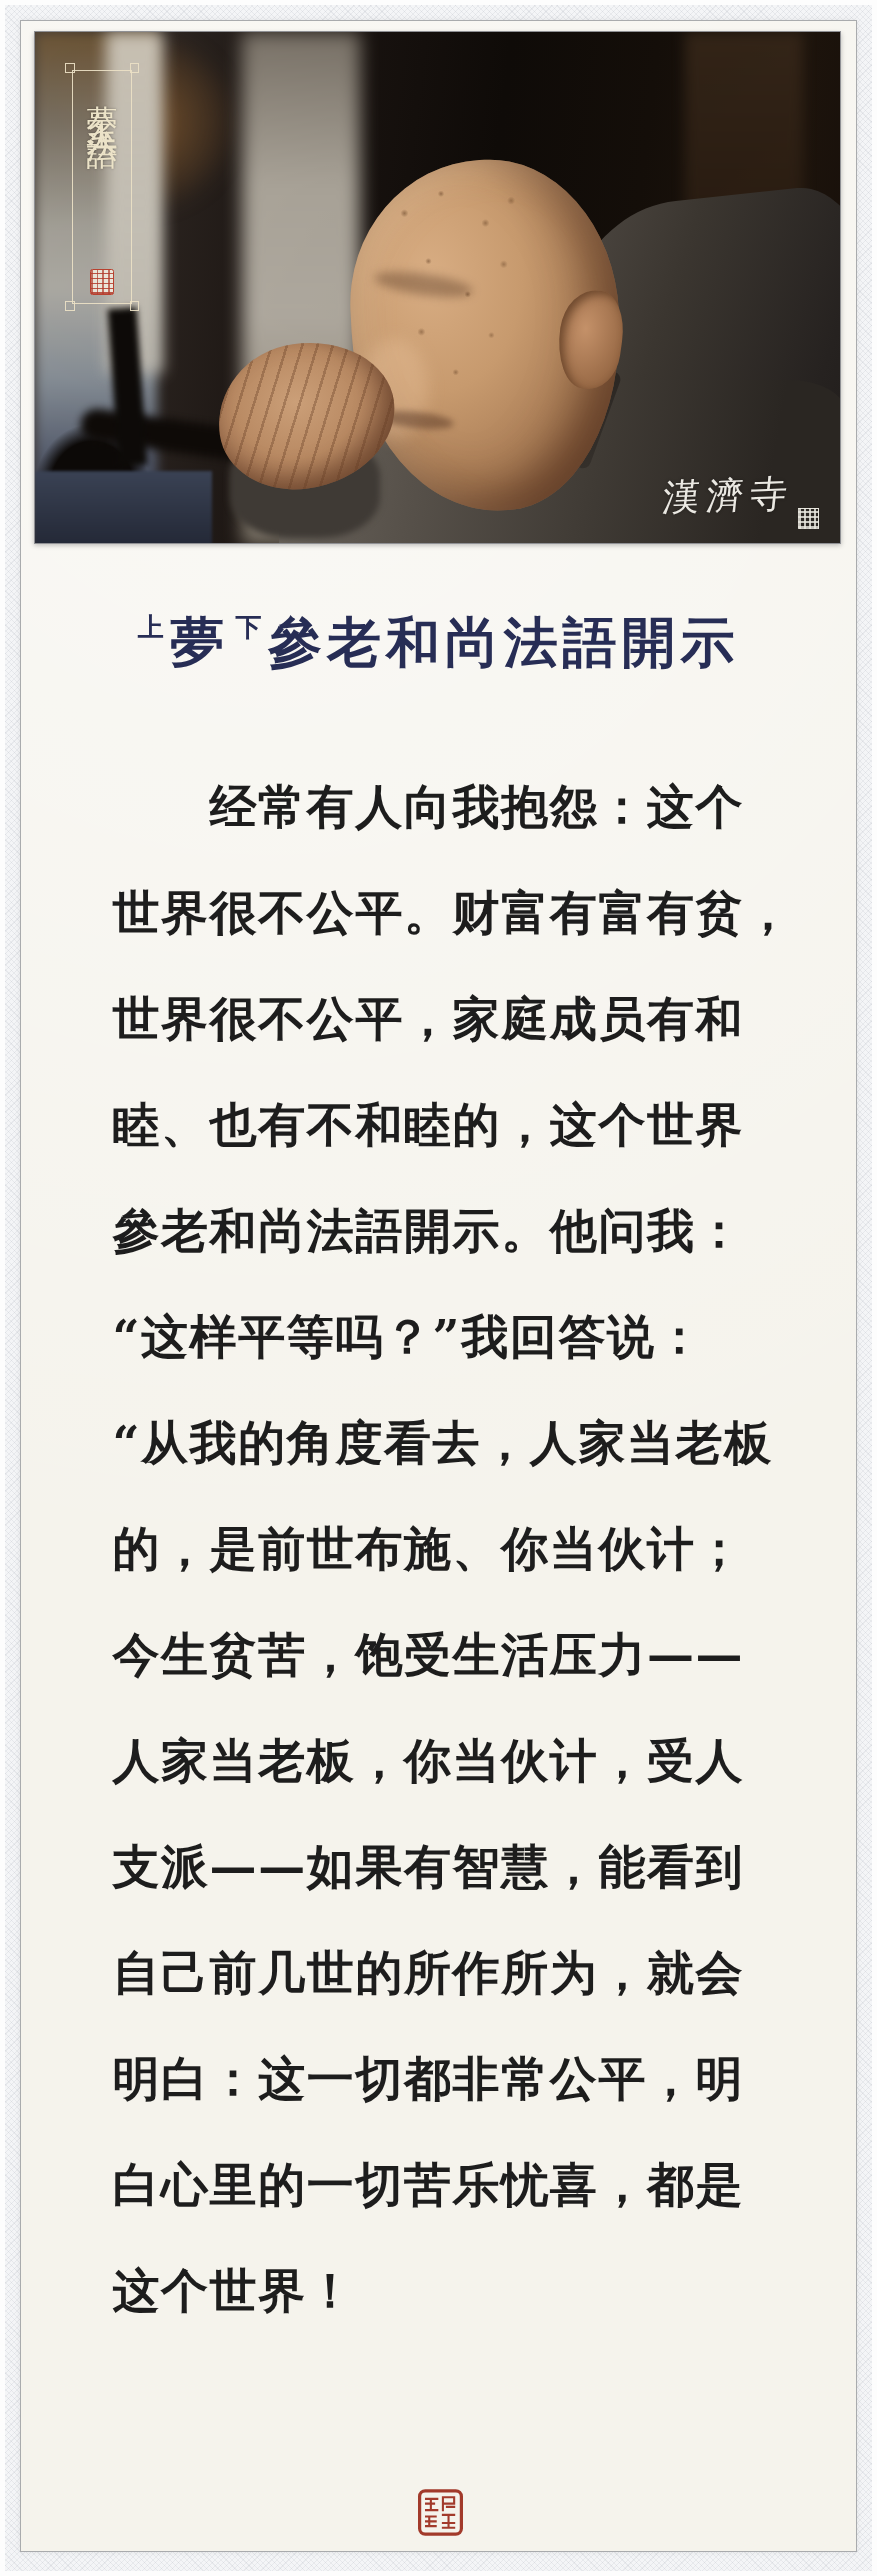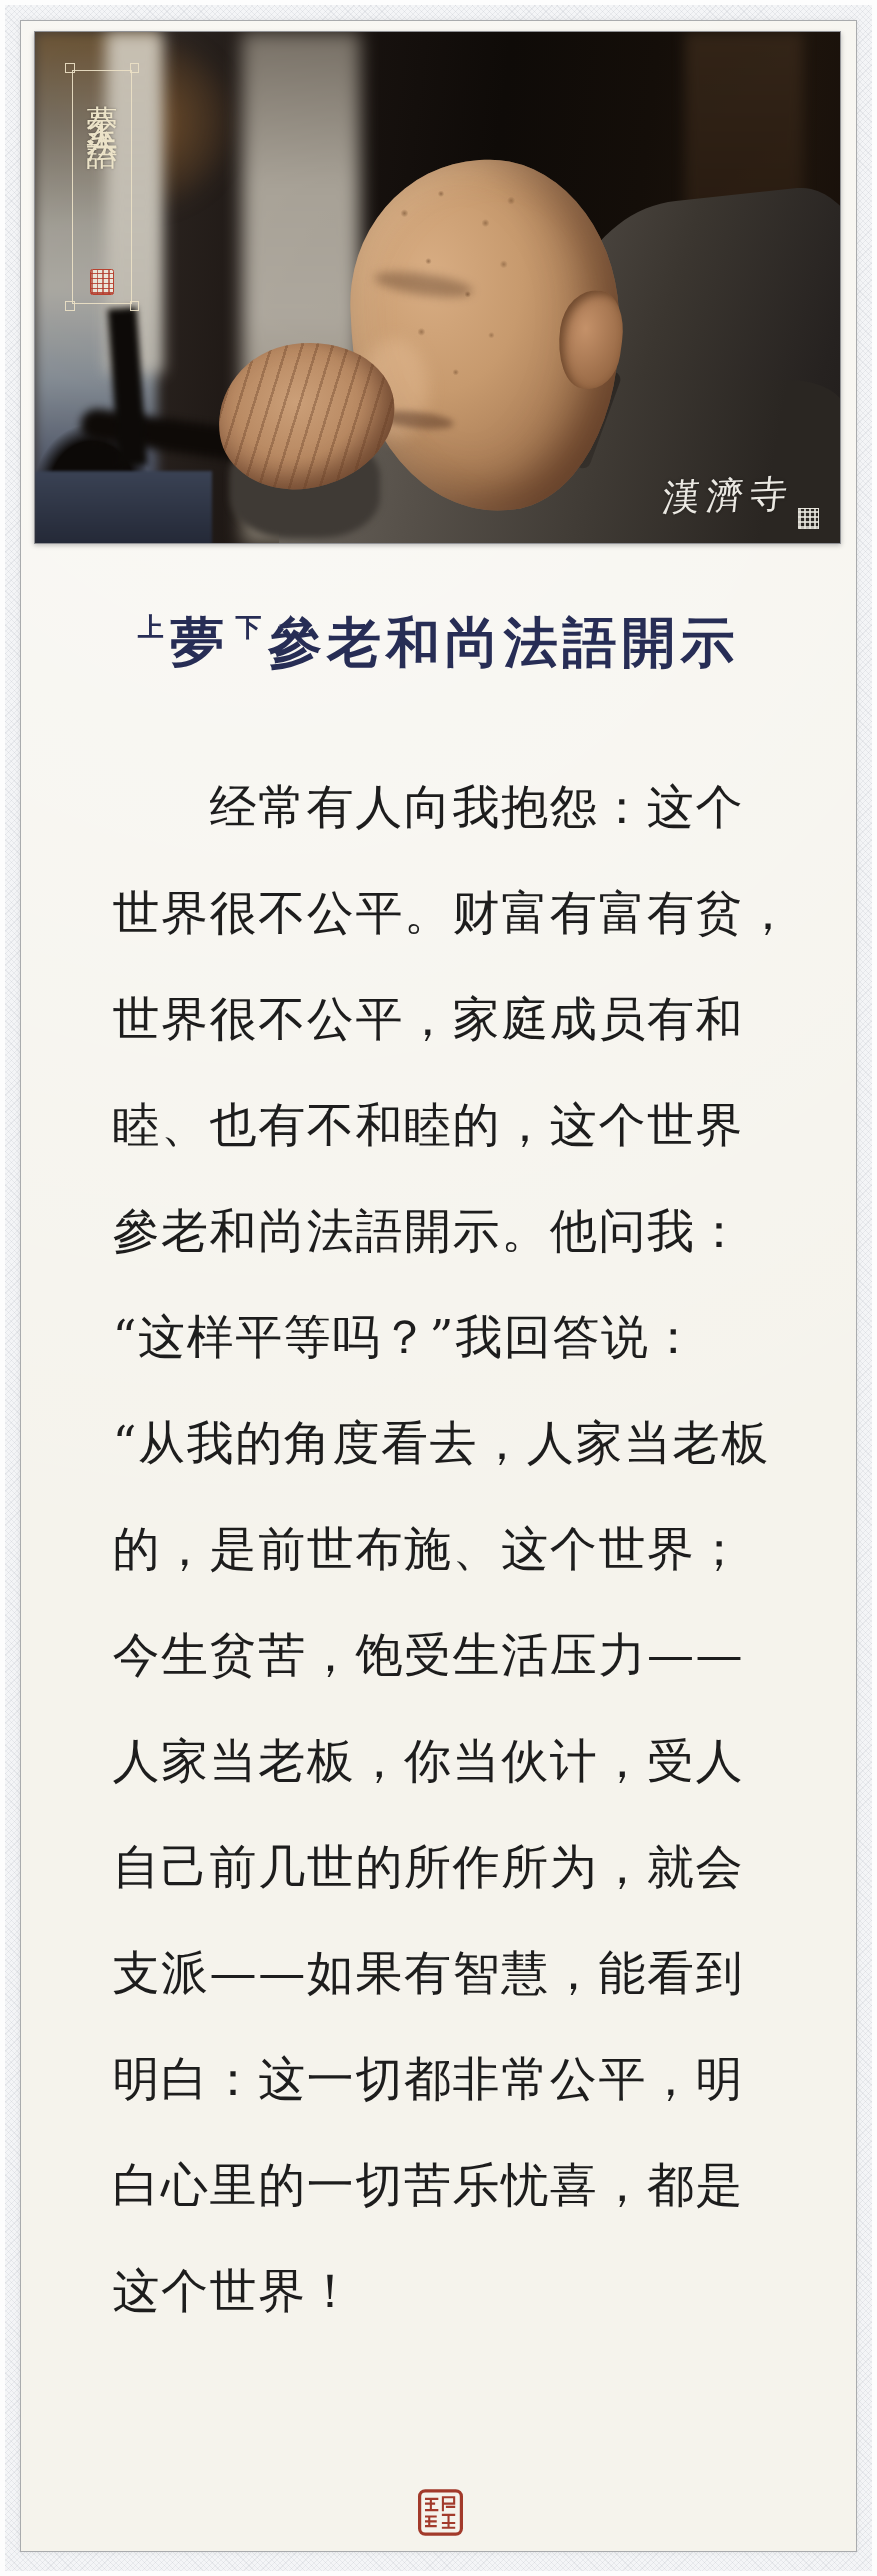--- a/index.html
+++ b/index.html
@@ -130,21 +130,21 @@
   
   .title{ position:absolute; top:581px; left:0; right:0;
     display:flex; justify-content:center; align-items:center; gap:6.5px;
     color:#272d55; font-weight:bold;}
   .t-lg{ font-size:54px; line-height:81px; letter-spacing:4.9px; white-space:nowrap;}
   .t-sm{ font-size:26px; line-height:81px; transform:translateY(-14.6px);}
 
   
   .body-text{ position:absolute; left:91px; top:733px; width:687px;
     color:#1d1d1d; font-size:47px; letter-spacing:1.6px;}
-  .line{ height:106px; line-height:106px; white-space:nowrap;}
+  .line{ height:106px; line-height:106px; white-space:nowrap;font-weight:bold;}
   .line.indent{ padding-left:97px; }
 
   
   .footer-seal{ position:absolute; left:397px; top:2468px; width:45px; height:47px;}
 </style>
 </head>
 <body>
 
 <div class="canvas">
   <div class="paper">
@@ -195,25 +195,25 @@
     </div>
 
     <div class="body-text">
       <div class="line indent">经常有人向我抱怨：这个</div>
       <div class="line">世界很不公平。财富有富有贫，</div>
       <div class="line">世界很不公平，家庭成员有和</div>
       <div class="line">睦、也有不和睦的，这个世界</div>
       <div class="line">參老和尚法語開示。他问我：</div>
       <div class="line">“这样平等吗？”我回答说：</div>
       <div class="line">“从我的角度看去，人家当老板</div>
-      <div class="line">的，是前世布施、这个世界；</div>
+      <div class="line">的，是前世布施、你当伙计；</div>
       <div class="line">今生贫苦，饱受生活压力——</div>
       <div class="line">人家当老板，你当伙计，受人</div>
+      <div class="line">支派——如果有智慧，能看到</div>
       <div class="line">自己前几世的所作所为，就会</div>
-      <div class="line">支派——如果有智慧，能看到</div>
       <div class="line">明白：这一切都非常公平，明</div>
       <div class="line">白心里的一切苦乐忧喜，都是</div>
       <div class="line">这个世界！</div>
     </div>
 
     <div class="footer-seal">
       <svg width="45" height="47" viewBox="0 0 56 58">
         <rect x="2" y="2" width="52" height="54" rx="7" fill="none" stroke="#a23a2b" stroke-width="4"></rect>
         <g stroke="#a23a2b" stroke-width="2.6" fill="none" stroke-linecap="square">
           <path d="M10 12 h14 M10 18 h10 M16 12 v14 M10 26 h14"></path>

